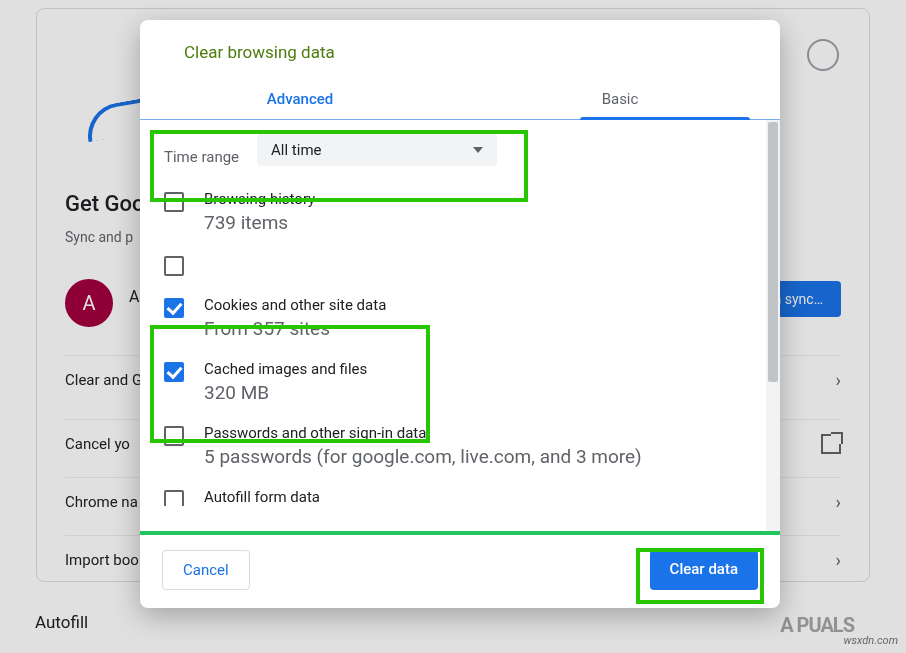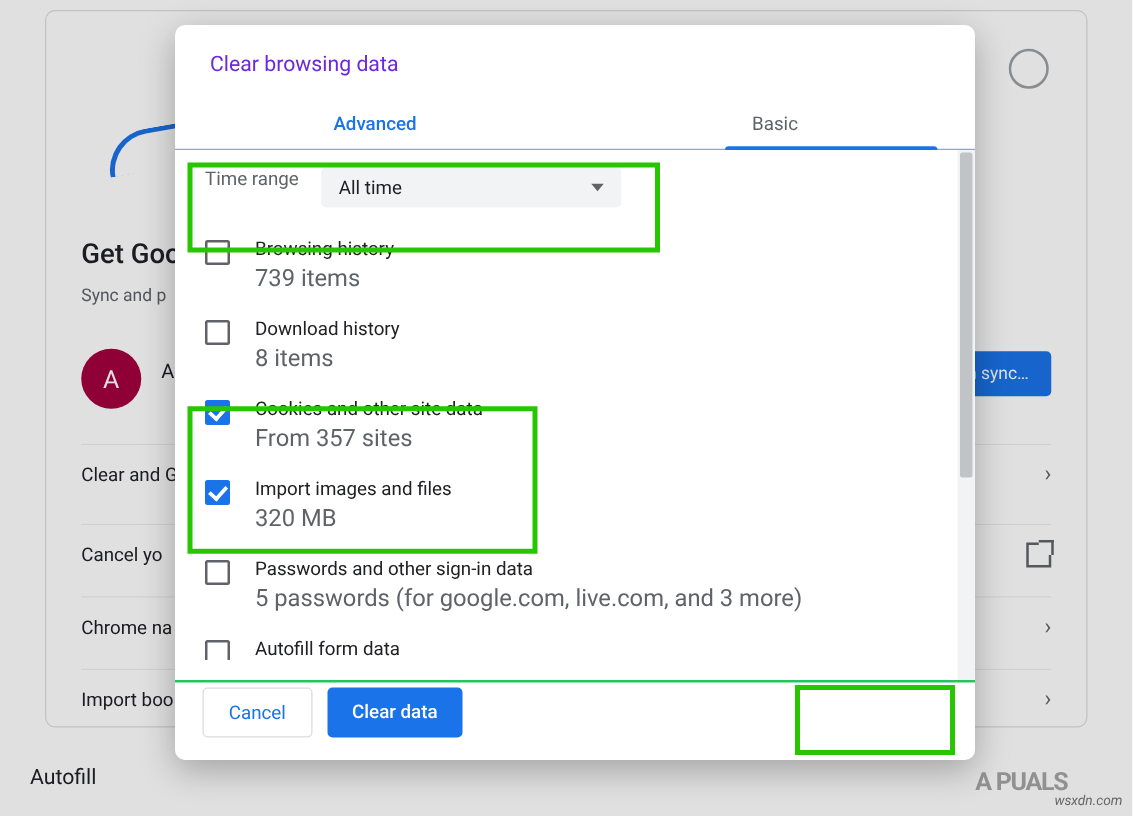--- a/index.html
+++ b/index.html
@@ -17,51 +17,51 @@
     .bg .avatar-txt { position:absolute; left:92px; top:278px; color:#202124; font-size:16px; }
     .bg .sync-btn { position:absolute; right:28px; top:272px; background:#1a73e8; color:#fff; font-size:14px; padding:10px 18px; border-radius:4px; }
     .bg .row { position:absolute; left:28px; right:28px; height:48px; display:flex; align-items:center; justify-content:space-between; color:#202124; font-size:15px; border-top:1px solid #eee; }
     .bg .r1 { top: 346px; }
     .bg .r2 { top: 410px; }
     .bg .r3 { top: 468px; }
     .bg .r4 { top: 526px; }
     .bg .chev { color:#5f6368; font-size:18px; }
     .bg .ext-icon { width:20px; height:20px; border:2px solid #5f6368; position:relative; }
     .bg .ext-icon::after { content:""; position:absolute; right:-4px; top:-4px; width:10px; height:10px; background:#fff; border-top:2px solid #5f6368; border-right:2px solid #5f6368; }
-    .bg .autofill { position:absolute; left:24px; top:612px; font-size:17px; color:#202124; }
+    .bg .autofill { position:absolute; left:35px; top:612px; font-size:17px; color:#202124; }
 
     
     .dialog { position:absolute; left:140px; top:20px; width:640px; height:588px; background:#fff; border-radius:8px; box-shadow: 0 8px 28px rgba(0,0,0,0.28); display:flex; flex-direction:column; }
-    .dialog-title { padding: 22px 28px 16px; font-size: 17px; color:#6d28d9; }
+    .dialog-title { padding: 22px 44px 16px; font-size: 17px; color:#4d7c0f; }
     .tabs { display:flex; position:relative; }
     .tab { flex:1; text-align:center; padding:12px 0; font-size:15px; color:#5f6368; cursor:pointer; }
     .tab.active { color:#1a73e8; font-weight:500; }
     .tab-underline { position:absolute; bottom:0; height:3px; background:#1a73e8; border-radius:3px 3px 0 0; }
     .tab-underline.adv { left:440px; width:170px; }
     .tabs-border { position:absolute; left:0; right:0; bottom:0; height:1px; background:#1a73e8; opacity:0.6; }
 
     .content { position:relative; flex:1; overflow:hidden; }
     .scroll-area { position:absolute; left:0; right:14px; top:0; bottom:0; padding: 0 14px 0 18px; }
     .scrollbar { position:absolute; right:0; top:0; width:14px; height:100%; background:#f1f3f4; }
     .scroll-thumb { position:absolute; left:2px; right:2px; top:2px; height:260px; background:#c1c4c7; border-radius:2px; }
 
-    .time-row { display:flex; align-items:flex-start; gap:18px; padding: 14px 6px 14px 6px; }
+    .time-row { display:flex; align-items:flex-end; gap:18px; padding: 14px 6px 14px 6px; }
     .time-label { color:#5f6368; font-size:15px; }
     .time-select { flex:0 0 240px; height:32px; background:#f1f3f4; border-radius:4px; display:flex; align-items:center; justify-content:space-between; padding:16px 14px; color:#202124; font-size:15px; cursor:pointer; }
     .time-select .caret { width:0; height:0; border-left:5px solid transparent; border-right:5px solid transparent; border-top:6px solid #5f6368; }
 
     .check-row { display:flex; align-items:flex-start; gap:20px; padding: 10px 6px 10px 6px; }
     .check-row.cut { padding-bottom:0; height:28px; overflow:hidden; }
     .cbox { width:20px; height:20px; border:2px solid #5f6368; border-radius:2px; margin-top:2px; flex-shrink:0; cursor:pointer; position:relative; }
     .cbox.checked { background:#1a73e8; border-color:#1a73e8; }
     .cbox.checked::after { content:""; position:absolute; left:4px; top:0px; width:6px; height:11px; border:solid #fff; border-width:0 3px 3px 0; transform:rotate(42deg); }
     .ck-text .t1 { font-size:15px; color:#202124; }
     .ck-text .t2 { font-size:19px; color:#5f6368; margin-top:3px; }
 
-    .footer { display:flex; justify-content:flex-start; gap:12px; padding:4px 22px 18px; border-top:2px solid #22c55e; }
+    .footer { display:flex; justify-content:space-between; gap:12px; padding:15px 22px 18px; border-top:4px solid #22c55e; }
     .btn { font-size:15px; padding:10px 20px; border-radius:4px; cursor:pointer; }
     .btn-cancel { background:#fff; border:1px solid #dadce0; color:#1a73e8; }
     .btn-clear { background:#1a73e8; border:none; color:#fff; font-weight:500; }
 
     
     .hl { position:absolute; border:4px solid #28c600; pointer-events:none; }
     .hl1 { left:150px; top:130px; width:378px; height:72px; }
     .hl2 { left:150px; top:325px; width:280px; height:118px; }
     .hl3 { left:636px; top:548px; width:128px; height:56px; }
 
@@ -130,38 +130,34 @@
       <div class="check-row">
         <div class="cbox"></div>
         <div class="ck-text">
           <div class="t1">Browsing history</div>
           <div class="t2">739 items</div>
         </div>
       </div>
 
       <div class="check-row">
         <div class="cbox"></div>
-        <div class="ck-text">
-          <div class="t1">Download history</div>
-          <div class="t2">8 items</div>
-        </div>
       </div>
 
       <div class="check-row">
         <div class="cbox checked"></div>
         <div class="ck-text">
           <div class="t1">Cookies and other site data</div>
           <div class="t2">From 357 sites</div>
         </div>
       </div>
 
       <div class="check-row">
         <div class="cbox checked"></div>
         <div class="ck-text">
-          <div class="t1">Import images and files</div>
+          <div class="t1">Cached images and files</div>
           <div class="t2">320 MB</div>
         </div>
       </div>
 
       <div class="check-row">
         <div class="cbox"></div>
         <div class="ck-text">
           <div class="t1">Passwords and other sign-in data</div>
           <div class="t2">5 passwords (for google.com, live.com, and 3 more)</div>
         </div>

